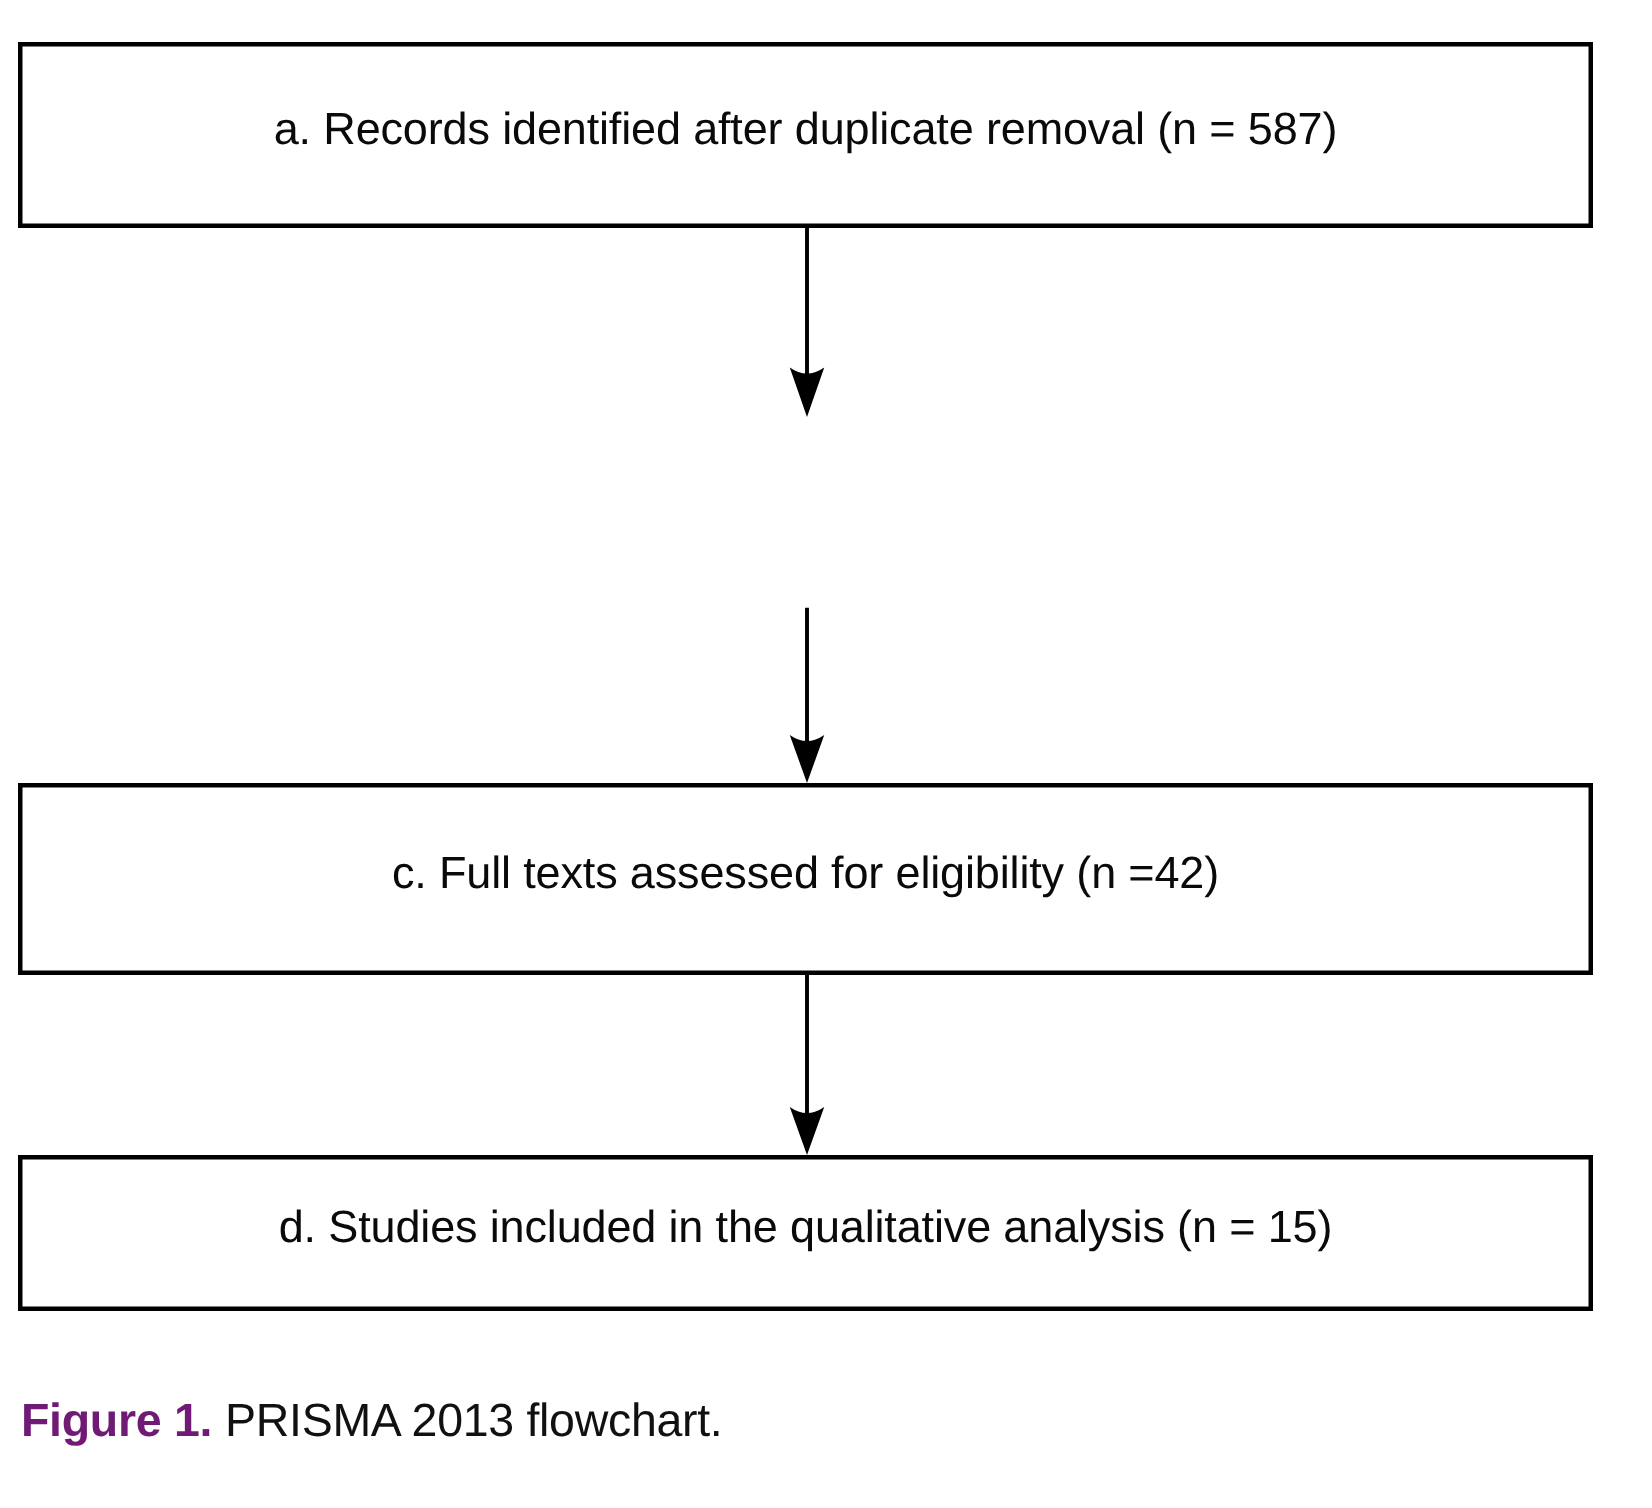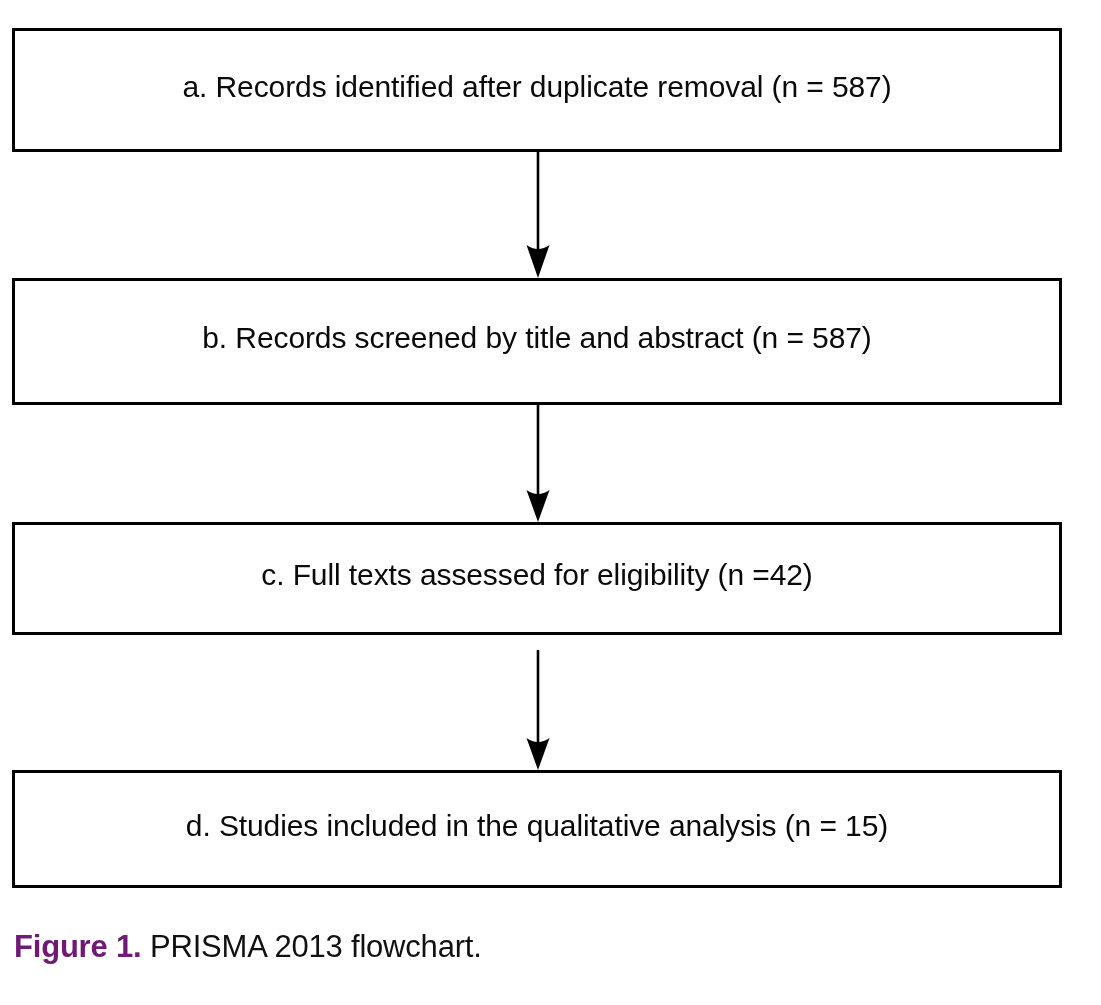--- a/index.html
+++ b/index.html
@@ -31,22 +31,22 @@
     width: 1050px;
     box-sizing: border-box;
     border: 3px solid #000000;
     background: #ffffff;
     display: flex;
     align-items: center;
     justify-content: center;
   }
   .node-box.box-a { top: 28px;  height: 124px; }
   .node-box.box-b { top: 278px; height: 127px; }
-  .node-box.box-c { top: 522px; height: 113px; }
-  .node-box.box-d { top: 770px; height: 118px; align-items: center; }
+  .node-box.box-c { top: 522px; height: 128px; }
+  .node-box.box-d { top: 770px; height: 104px; align-items: center; }
 
   .node-label {
     display: block;
     width: 100%;
     text-align: center;
     font-size: 30px;
     line-height: 1.15;
     color: #0a0a0a;
     font-weight: 400;
     letter-spacing: -0.1px;
@@ -96,23 +96,20 @@
     <span class="node-label">a. Records identified after duplicate removal (n = 587)</span>
   </div>
 
   <div class="arrow arrow-1">
     <svg viewBox="0 0 30 126" preserveAspectRatio="none" aria-hidden="true">
       <line x1="15" y1="0" x2="15" y2="100" stroke="#000000" stroke-width="2.6"></line>
       <path d="M 15 126 L 3.5 93 Q 15 101 26.5 93 Z" fill="#000000"></path>
     </svg>
   </div>
 
-  <div class="node-box box-b">
-    <span class="node-label">b. Records screened by title and abstract (n = 587)</span>
-  </div>
 
   <div class="arrow arrow-2">
     <svg viewBox="0 0 30 117" preserveAspectRatio="none" aria-hidden="true">
       <line x1="15" y1="0" x2="15" y2="92" stroke="#000000" stroke-width="2.6"></line>
       <path d="M 15 117 L 3.5 85 Q 15 93 26.5 85 Z" fill="#000000"></path>
     </svg>
   </div>
 
   <div class="node-box box-c">
     <span class="node-label">c. Full texts assessed for eligibility (n =42)</span>

